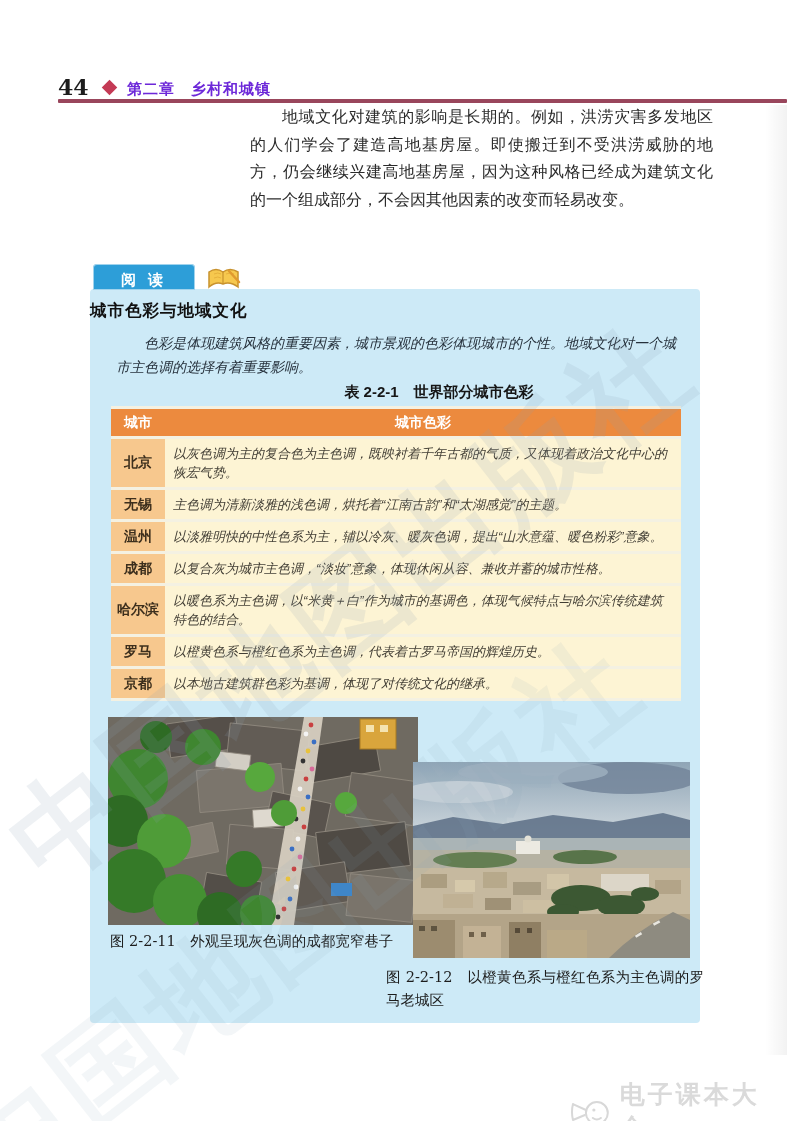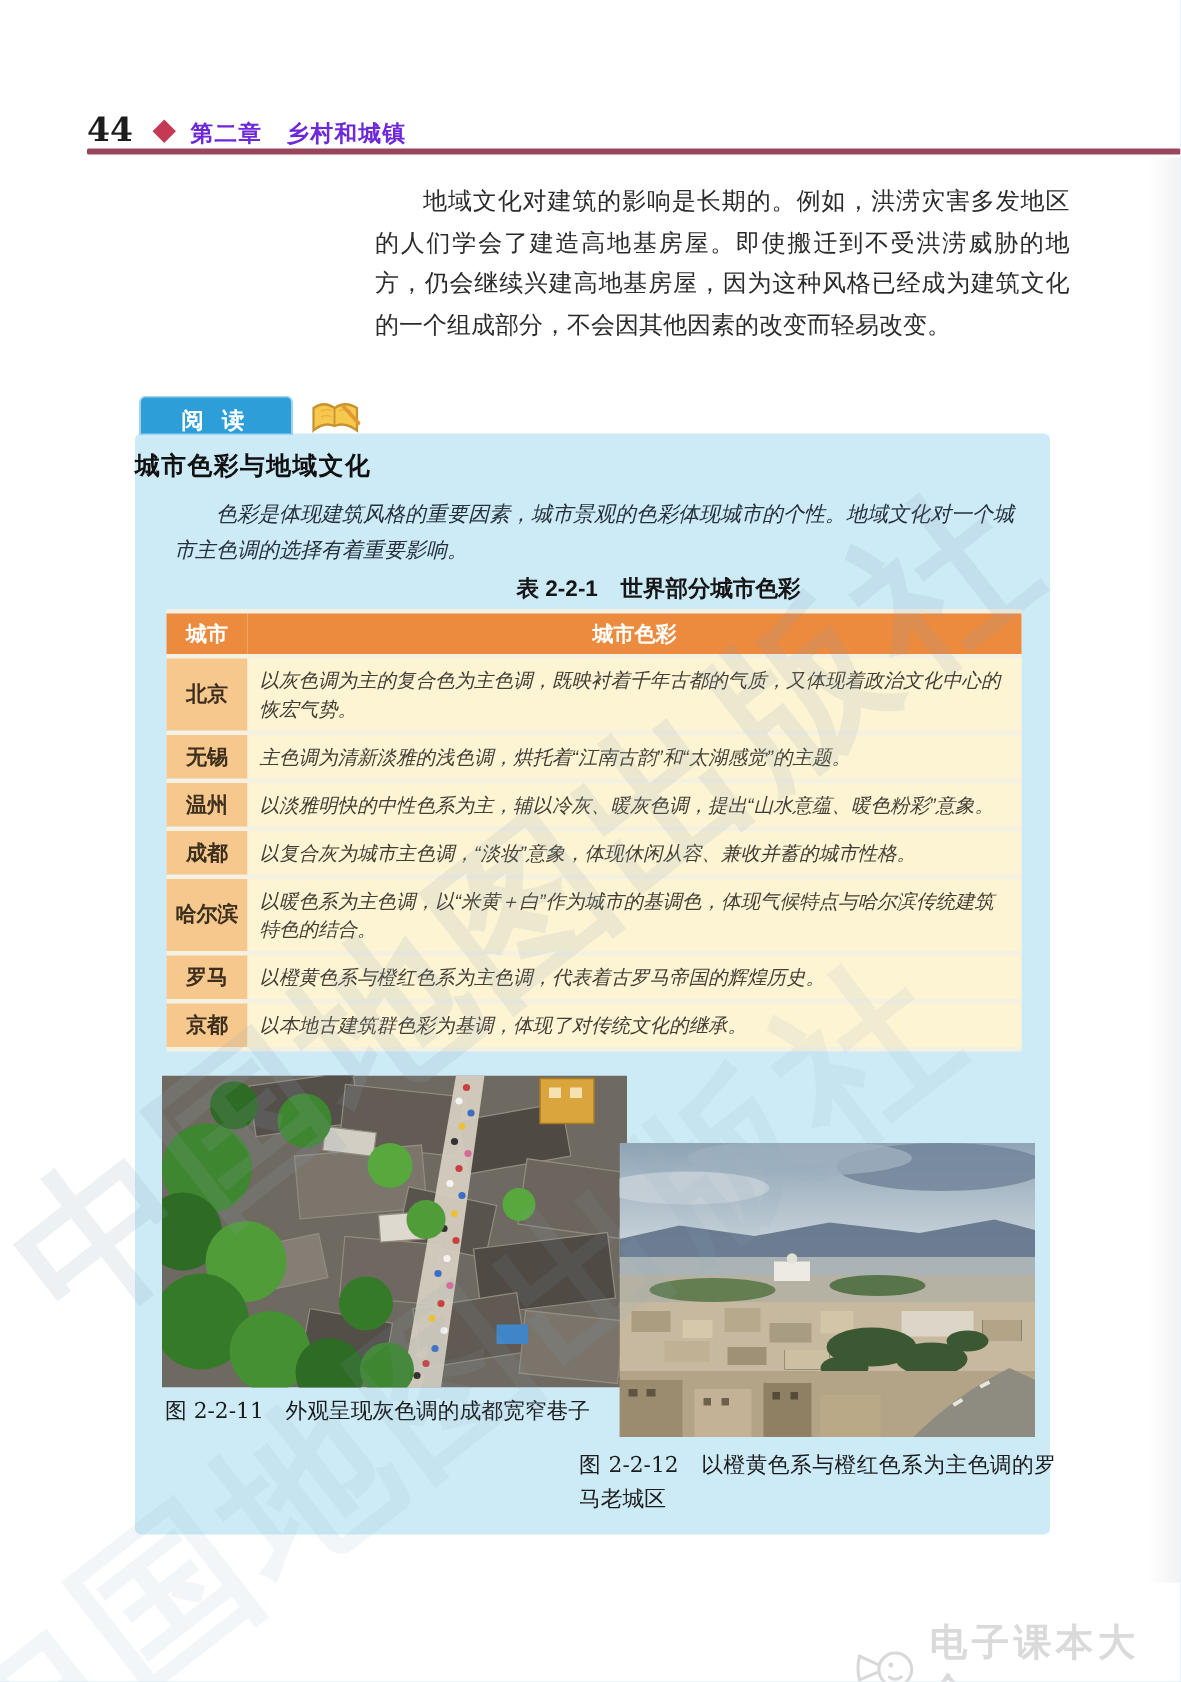--- a/index.html
+++ b/index.html
@@ -10,21 +10,21 @@
   html,body{width:787px;height:1121px;}
   body{position:relative;background:#ffffff;font-family:"Liberation Sans",sans-serif;color:#2e2e2e;overflow:hidden;}
 
   
   .page-num{position:absolute;left:58px;top:74px;font-family:"DejaVu Serif",serif;font-size:22px;font-weight:bold;color:#1d1d1d;}
   .hdr-diamond{position:absolute;left:104px;top:82px;width:11px;height:11px;background:var(--diamond);transform:rotate(45deg);}
   .hdr-chapter{position:absolute;left:127px;top:80px;font-size:15px;font-weight:bold;color:#6d28d9;letter-spacing:1px;}
   .hdr-rule{position:absolute;left:58px;top:99px;width:729px;height:4px;background:var(--rule);border-radius:1px;}
 
   
-  .body-para{position:absolute;left:250px;top:121px;width:463px;font-size:16px;line-height:27.5px;text-align:justify;text-indent:2em;color:#2b2b2b;}
+  .body-para{position:absolute;left:250px;top:103px;width:463px;font-size:16px;line-height:27.5px;text-align:justify;text-indent:2em;color:#2b2b2b;}
 
   
   .reading-box{position:absolute;left:90px;top:289px;width:610px;height:734px;background:var(--box);border-radius:4px;}
   .reading-tab{position:absolute;left:3px;top:-25px;width:102px;height:26px;background:var(--tab);border-radius:4px 4px 0 0;
     box-shadow:inset 0 0 0 1px rgba(255,255,255,.55);display:flex;align-items:flex-end;justify-content:center;
     color:#fff;font-weight:bold;font-size:15px;letter-spacing:4px;}
   .book-icon{position:absolute;left:116px;top:-24px;}
   .rb-title{position:absolute;left:0;top:11px;width:100%;text-align:left;font-size:16.5px;font-weight:bold;color:#111;letter-spacing:1px;}
   .rb-intro{position:absolute;left:26px;top:42px;width:560px;font-family:"DejaVu Serif",serif;font-style:italic;
     font-size:14px;line-height:24px;text-indent:2em;color:#26313c;text-align:justify;}

